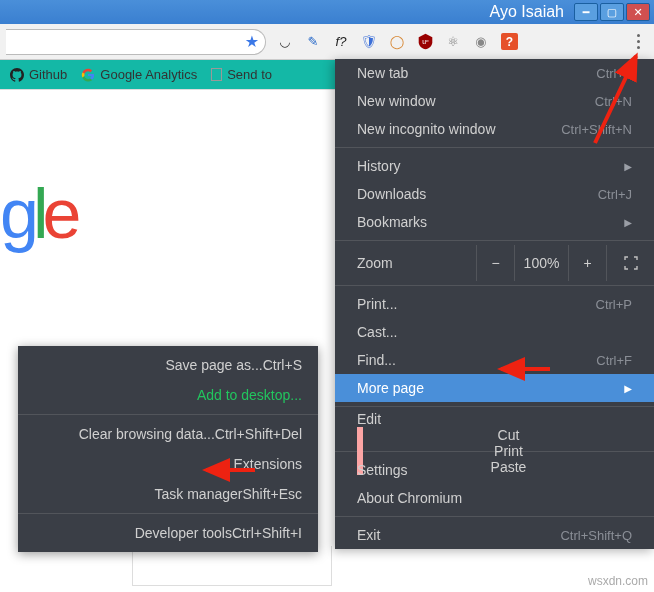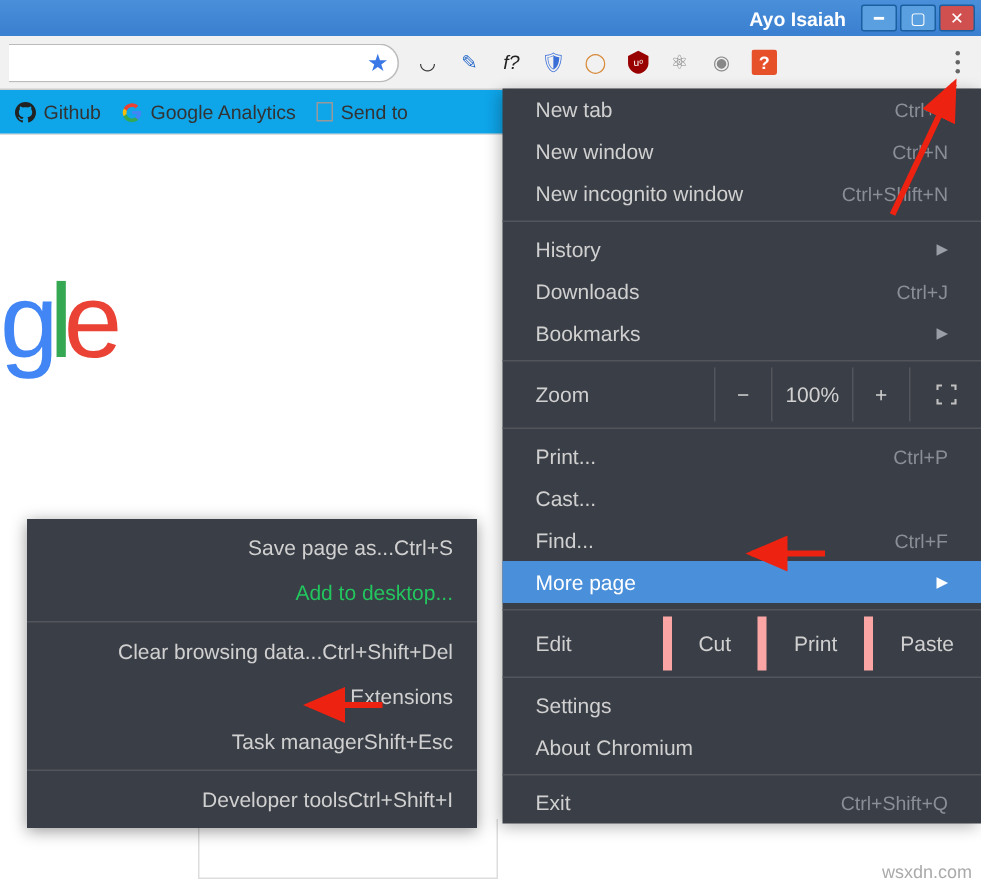--- a/index.html
+++ b/index.html
@@ -11,21 +11,21 @@
   position: relative;
   overflow: hidden;
 }
 .titlebar {
   height: 24px;
   background: linear-gradient(#4a8fd9, #3a7fd0);
   display: flex; justify-content: flex-end; align-items: center;
   padding: 0 4px;
   color: #fff;
 }
-.titlebar .user { margin-right: 8px; font-size: 13px; font-weight: bold; }
+.titlebar .user { margin-right: 8px; font-size: 16px; }
 .win-btn {
   width: 24px; height: 18px;
   border: 1px solid #1a5fa0;
   margin-left: 2px;
   display: flex; align-items: center; justify-content: center;
   font-size: 11px; border-radius: 2px;
   background: #5a9fe0;
 }
 .win-btn.close { background: #d05050; }
 .toolbar {
@@ -43,21 +43,21 @@
   border-radius: 0 13px 13px 0;
   display: flex; align-items: center; justify-content: flex-end;
   padding-right: 6px;
   background: #fff;
 }
 .ext-icons { display: flex; align-items: center; gap: 10px; margin-left: 10px; }
 .ext-icon { width: 18px; height: 18px; display:flex;align-items:center;justify-content:center;font-size:13px;}
 .kebab { width:20px;height:28px;display:flex;flex-direction:column;align-items:center;justify-content:center;gap:3px;margin-left:auto;}
 .kebab span{width:3px;height:3px;background:#666;border-radius:50%;}
 .bookmarks {
-  height: 30px; background:#0ea5e9;
+  height: 30px; background:#14b8a6;
   border-bottom:1px solid #ddd;
   display:flex;align-items:center;padding:0 10px;gap:14px;
   font-size:13px;color:#333;
 }
 .bm-item{display:flex;align-items:center;gap:5px;}
 .bm-icon{width:14px;height:14px;display:inline-block;}
 .content{position:absolute;left:0;top:90px;right:0;bottom:0;background:#fff;}
 .ruler{position:absolute;left:132px;top:456px;width:200px;height:40px;border:1px solid #ddd;border-top:none;}
 .google-g{position:absolute;left:0;top:84px;font-size:70px;font-weight:400;font-family:"Product Sans",Arial;letter-spacing:-6px;}
 .google-g .g1{color:#4285F4;}
@@ -75,21 +75,21 @@
 }
 .menu .mi{display:flex;align-items:center;justify-content:space-between;height:28px;padding:0 22px;text-align:center;}
 .menu .mi.highlight{background:#4a8fd9;color:#fff;}
 .menu .hint{color:#8a8e96;font-size:13px;}
 .menu hr{border:none;border-top:1px solid #52555b;margin:4px 0;}
 .zoom-row{display:flex;align-items:center;height:36px;padding:0 0 0 22px;}
 .zoom-row .zlabel{flex:1;}
 .zoom-row .zbox{border-left:1px solid #52555b;height:100%;display:flex;align-items:center;justify-content:center;min-width:38px;}
 .zoom-row .zval{min-width:54px;}
 .zoom-row .full{min-width:48px;}
-.edit-row{display:flex;height:36px;padding-left:22px;align-items:stretch;}
+.edit-row{display:flex;height:36px;padding-left:22px;align-items:stretch;flex-direction:column;}
 .edit-row .elabel{flex:1;display:flex;align-items:center;}
 .edit-row .ebox{border-left:6px solid #fca5a5;display:flex;align-items:center;justify-content:center;padding:0 18px;}
 .tri{font-size:10px;color:#9a9ea6;}
 
 
 .submenu{
   position:absolute;top:346px;left:18px;width:300px;
   background:#3a3e46;color:#d0d0d0;
   box-shadow:0 2px 10px rgba(0,0,0,0.4);
   font-size:14px;

